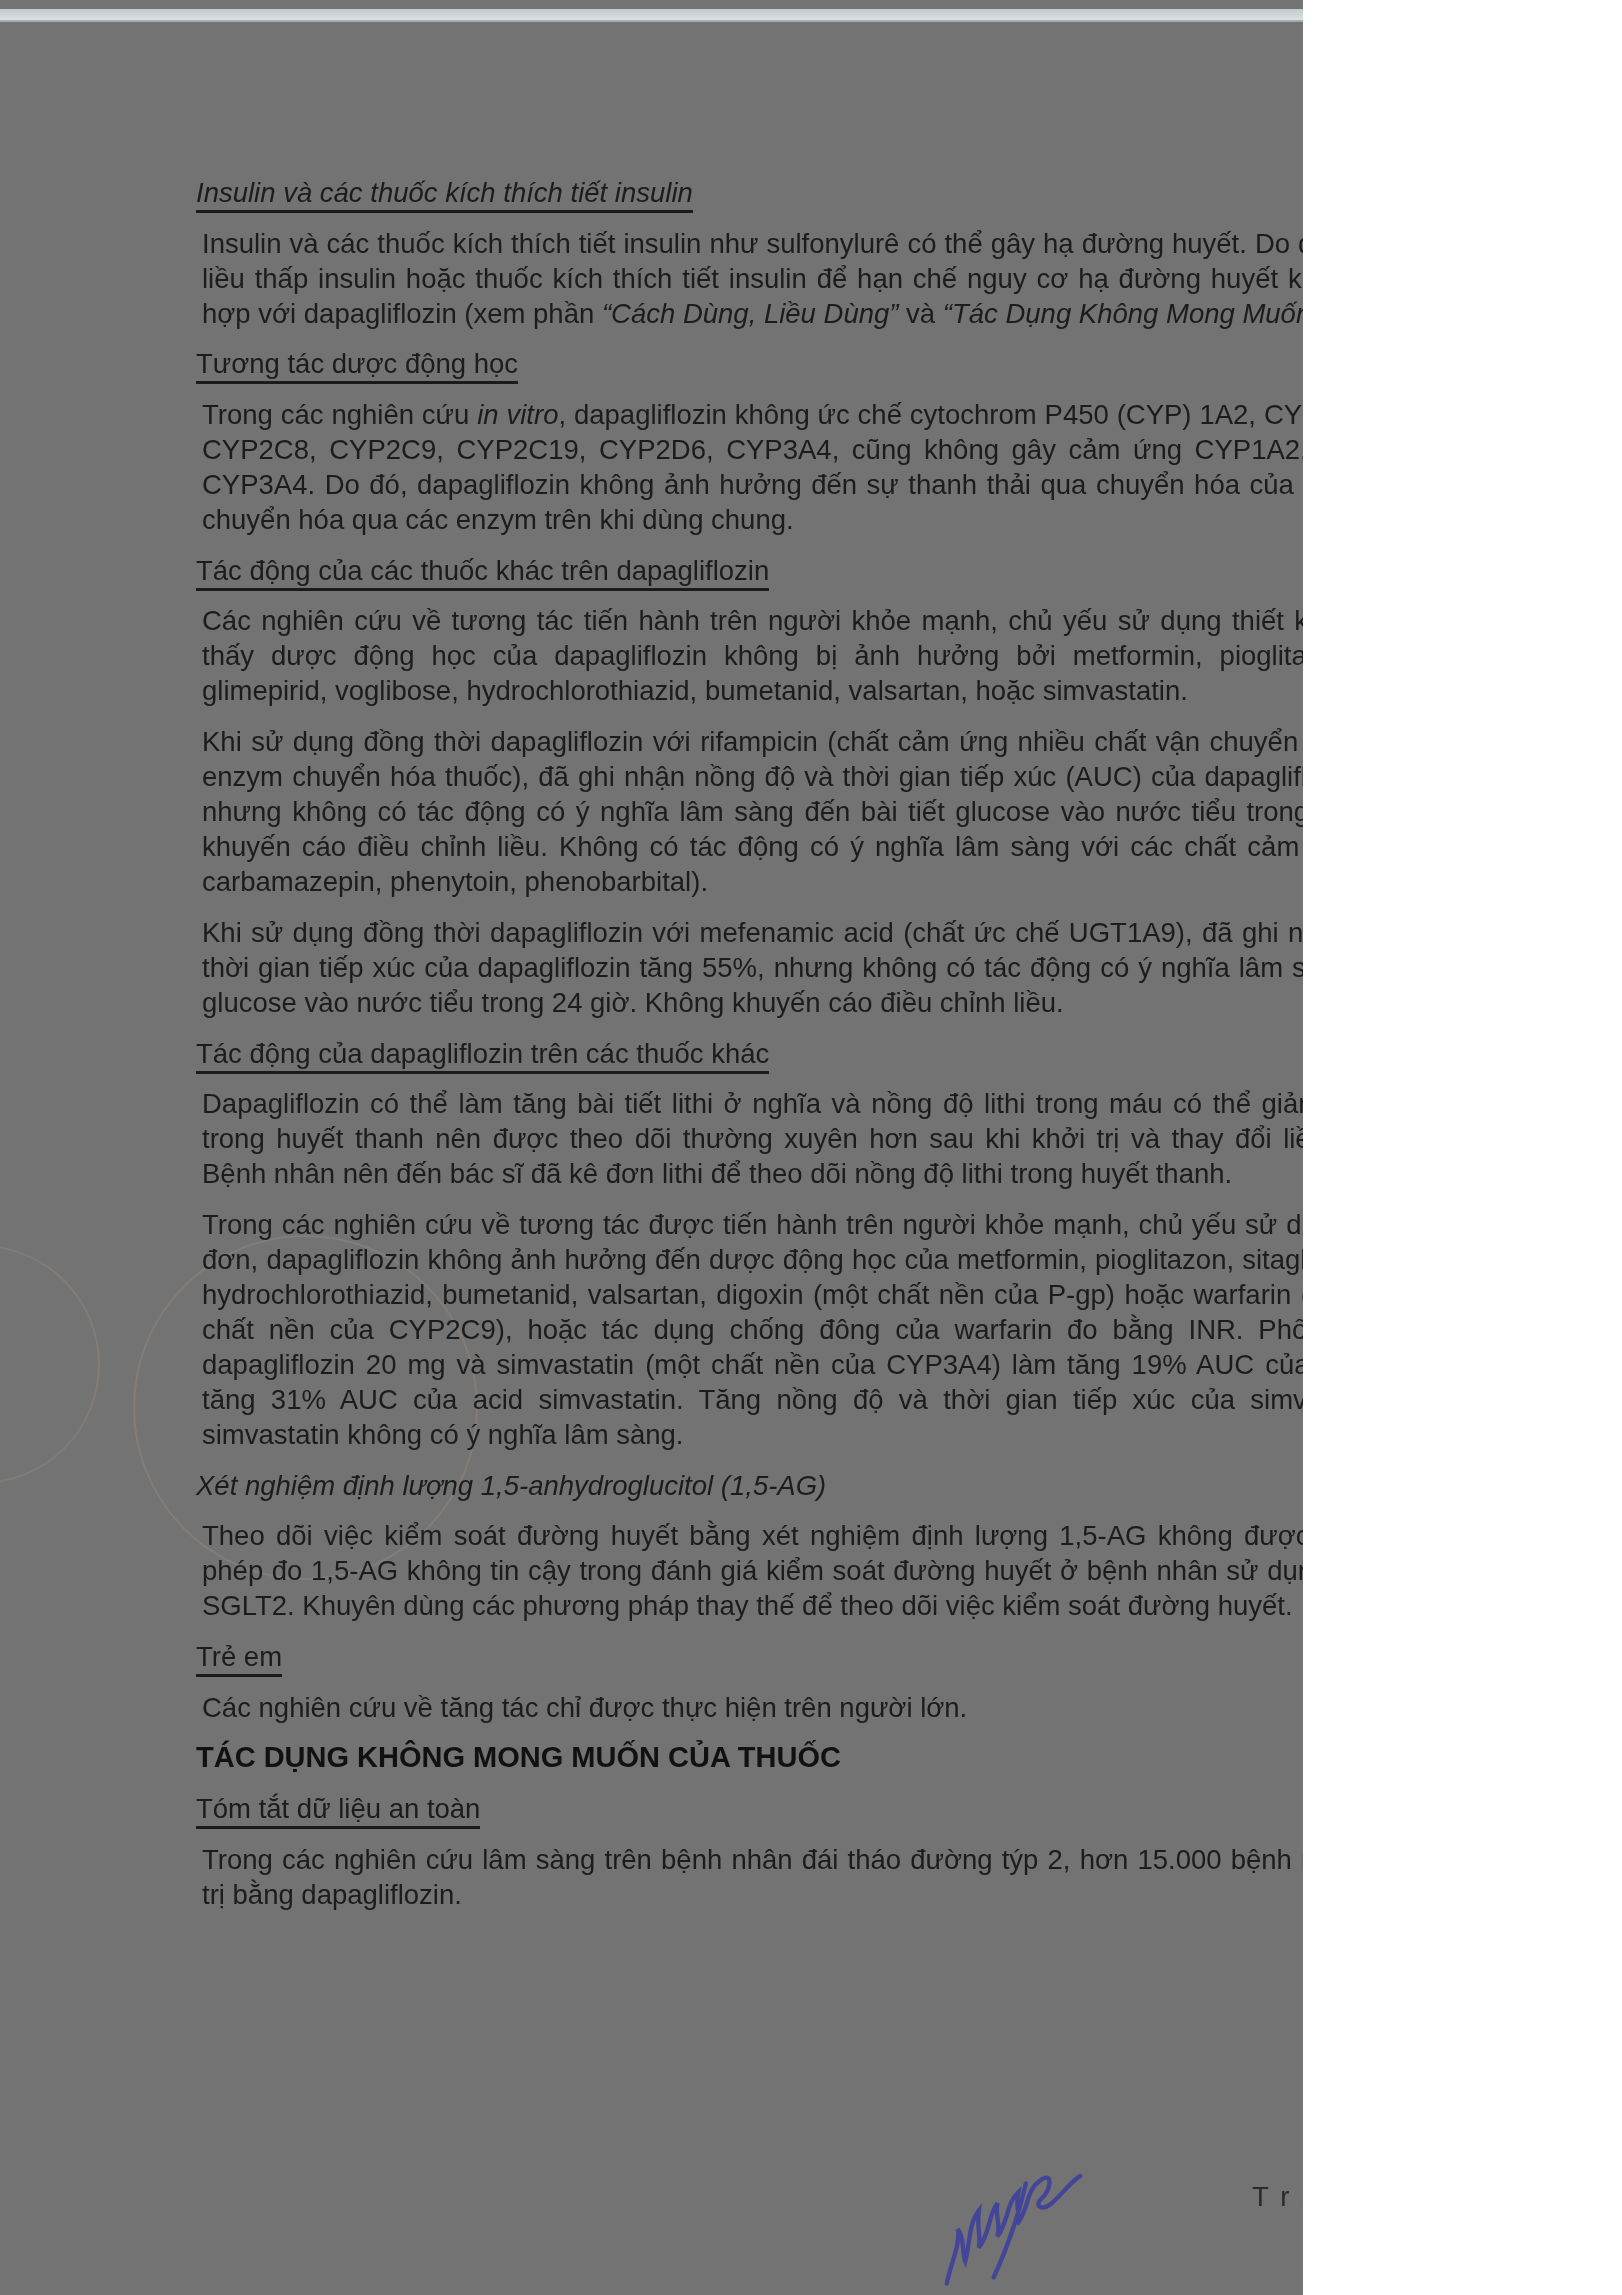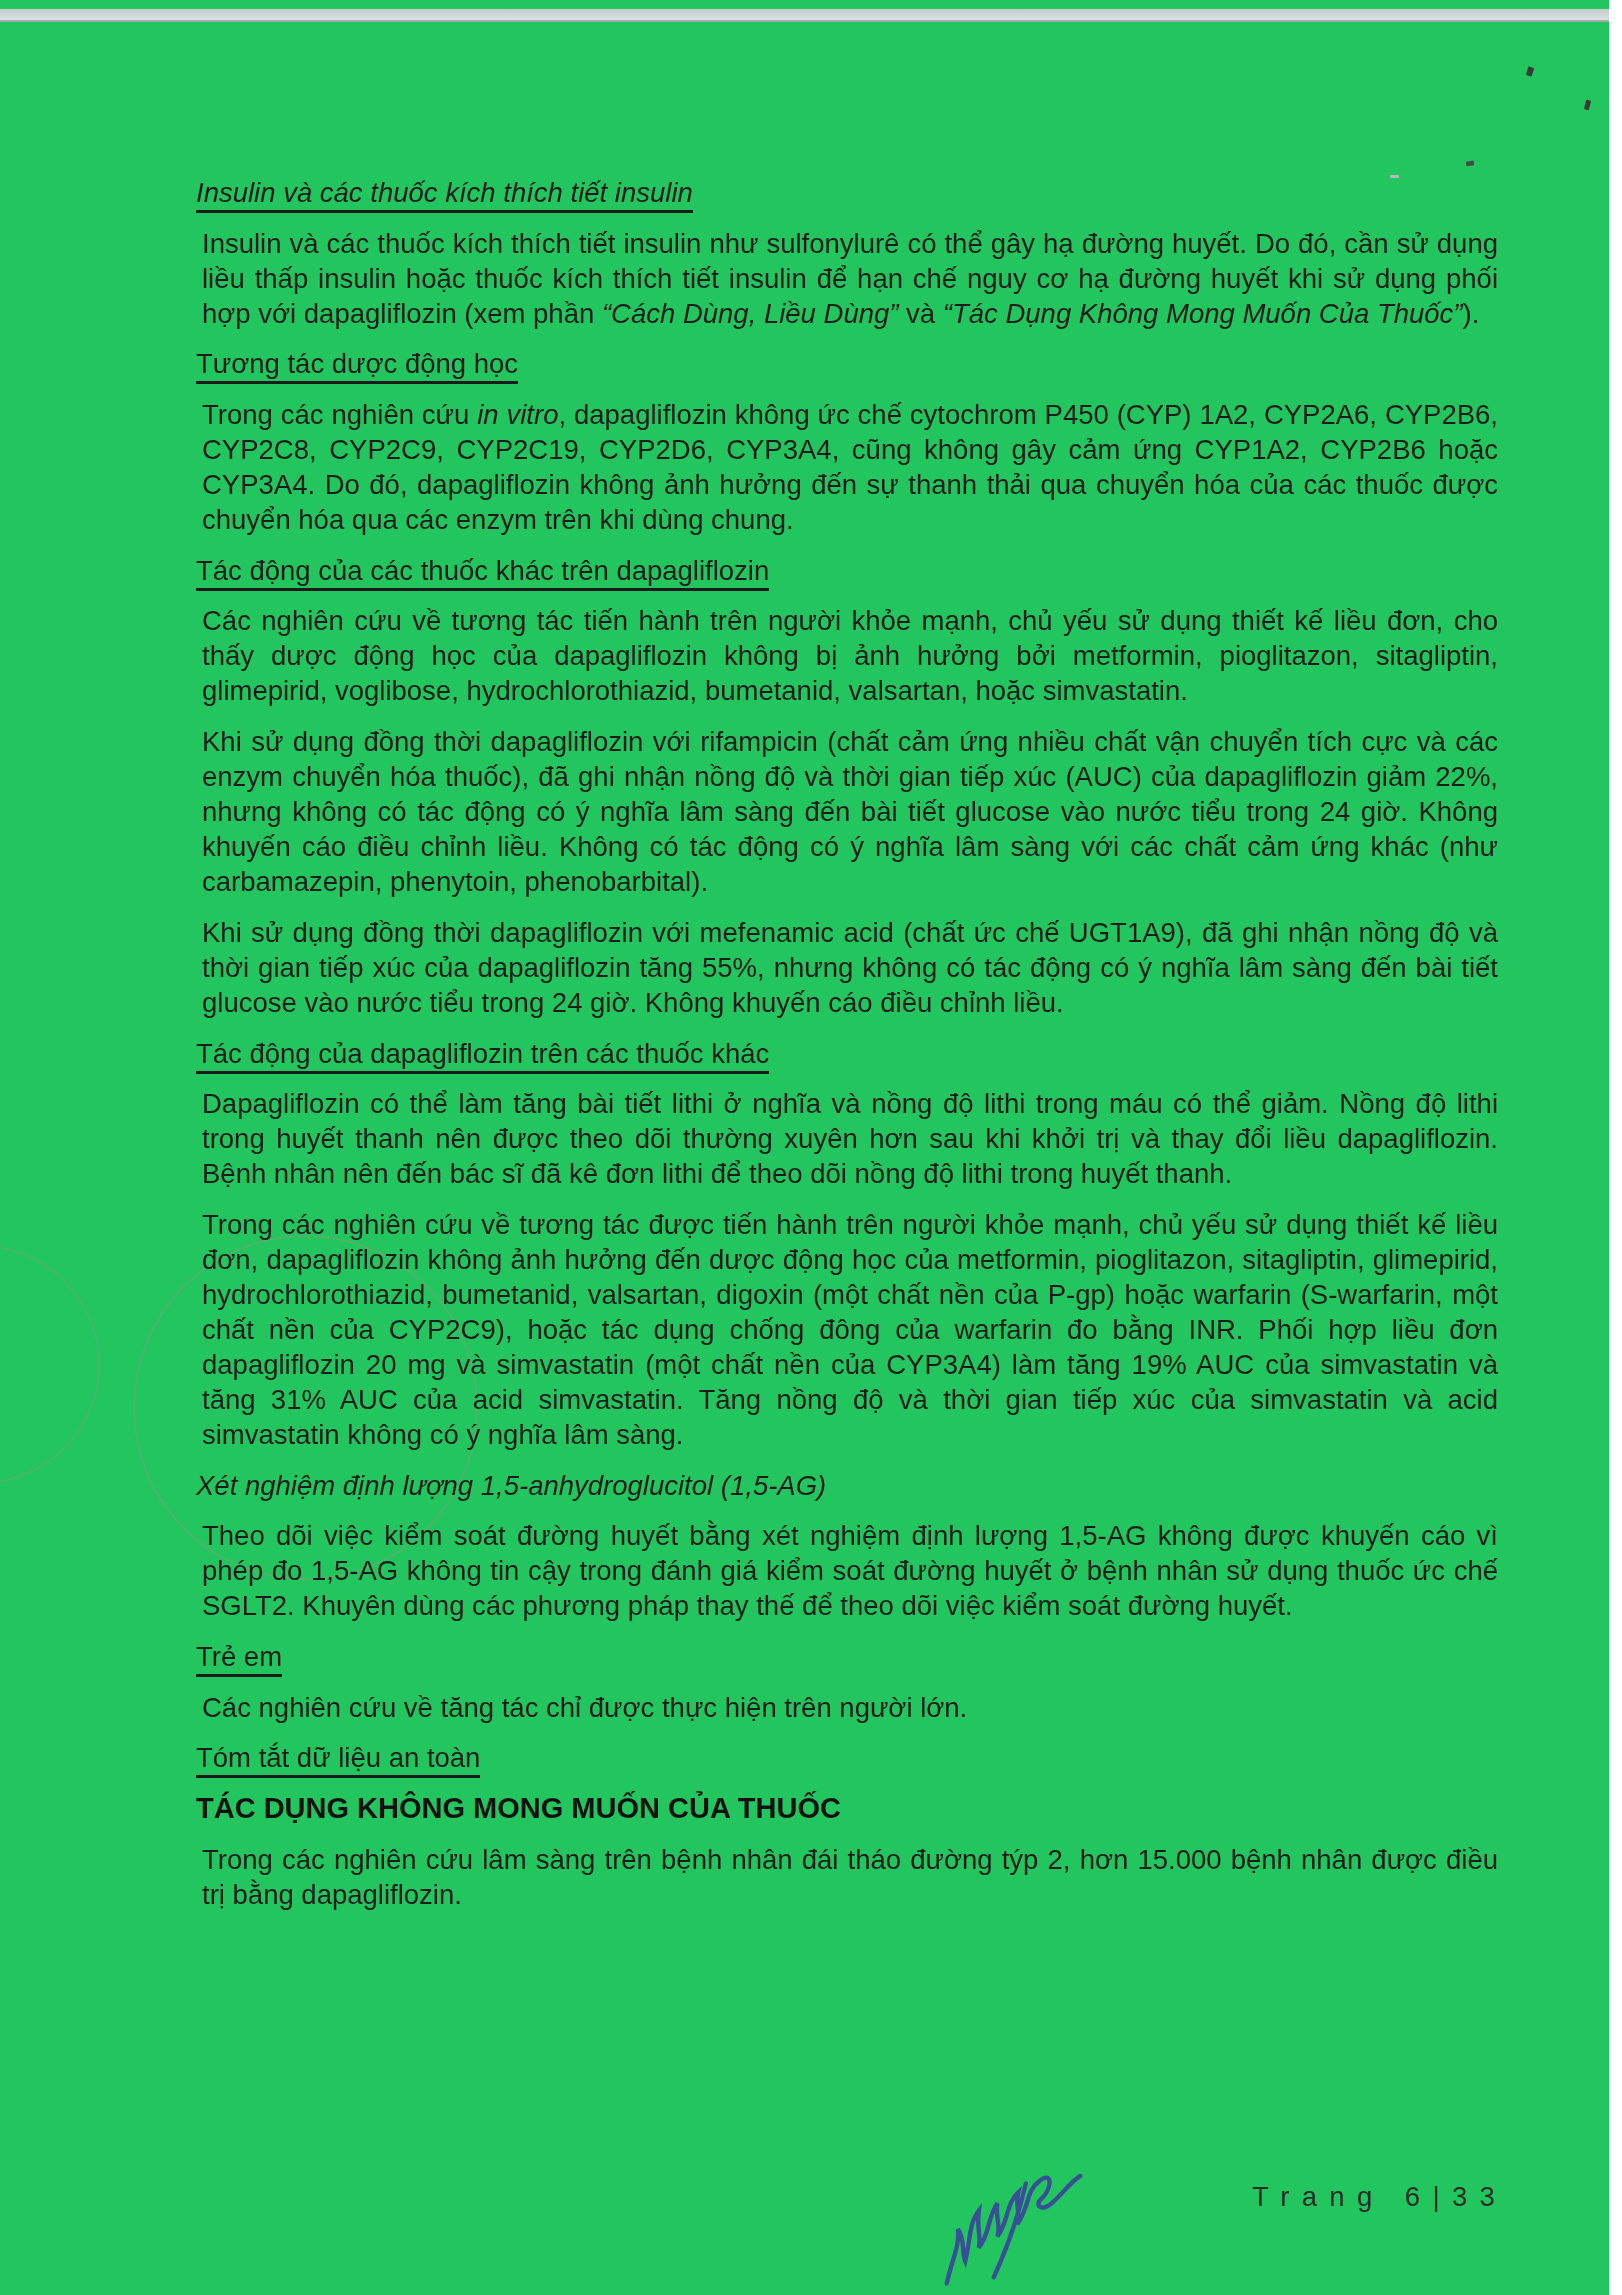--- a/index.html
+++ b/index.html
@@ -1,19 +1,19 @@
 <!DOCTYPE html>
 <html lang="vi" style="font-size:10.5px"><head>
 <meta charset="utf-8">
 <style>
   html,body{margin:0;padding:0;background:#ffffff;}
   .page{
     position:relative;
-    width:1609px;height:2295px;
-    background:#22c55e;
+    width:1303px;height:2295px;
+    background:#737373;
     overflow:hidden;
     font-family:"Liberation Sans","DejaVu Sans",sans-serif;
     color:#1c1c1c;
   }
   
   .scan-bar{
     position:absolute;left:0;top:9.2px;width:1612px;height:10.5px;
     background:linear-gradient(to bottom,#c2c9cb,#dce2e3);
     border-bottom:2px solid #a6adaf;
   }
@@ -106,26 +106,26 @@
     </div>
 
     <p class="block"><span>Theo dõi việc kiểm soát đường huyết bằng xét nghiệm định lượng 1,5-AG không được khuyến cáo vì phép đo 1,5-AG không tin cậy trong đánh giá kiểm soát đường huyết ở bệnh nhân sử dụng thuốc ức chế SGLT2. Khuyên dùng các phương pháp thay thế để theo dõi việc kiểm soát đường huyết.</span></p>
 
     <div class="block hd">
       <span class="u">Trẻ em</span>
     </div>
 
     <p class="block"><span>Các nghiên cứu về tăng tác chỉ được thực hiện trên người lớn.</span></p>
 
+    <div class="block hd bold-caps">
+      <span>TÁC DỤNG KHÔNG MONG MUỐN CỦA THUỐC</span>
+    </div>
+
     <div class="block hd">
       <span class="u">Tóm tắt dữ liệu an toàn</span>
-    </div>
-
-    <div class="block hd bold-caps">
-      <span>TÁC DỤNG KHÔNG MONG MUỐN CỦA THUỐC</span>
     </div>
 
     <p class="block"><span>Trong các nghiên cứu lâm sàng trên bệnh nhân đái tháo đường týp 2, hơn 15.000 bệnh nhân được điều trị bằng dapagliflozin.</span></p>
 
   </div>
 
   <svg class="signature" viewBox="0 0 260 270" fill="none">
     <path stroke-width="7" stroke-linecap="round" fill="none" opacity="0.88" d="M22 258 C30 220 44 196 40 170 C52 186 46 208 52 222 C60 190 58 160 74 140 C70 168 78 182 74 200 C92 178 88 150 104 128 C100 154 110 160 104 182 C122 158 118 128 138 110 C132 136 142 140 136 162 C156 134 150 108 172 92 C196 74 190 108 176 120 C162 132 176 142 192 128 C210 112 222 94 238 84 M150 96 C138 148 120 200 98 248" stroke="#3c3f9e"></path>
   </svg>
 

